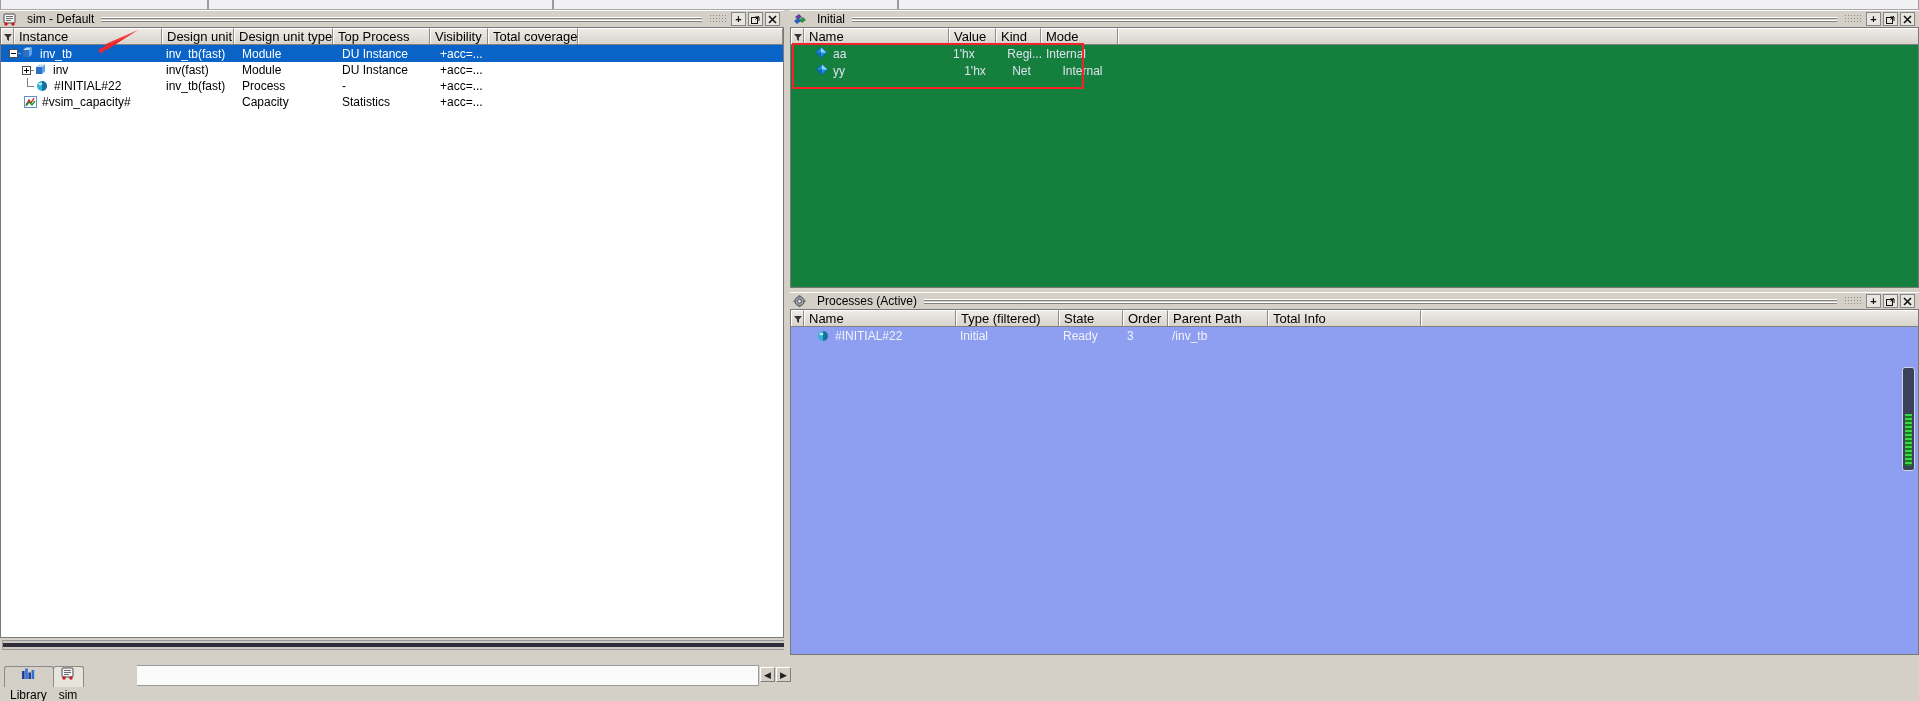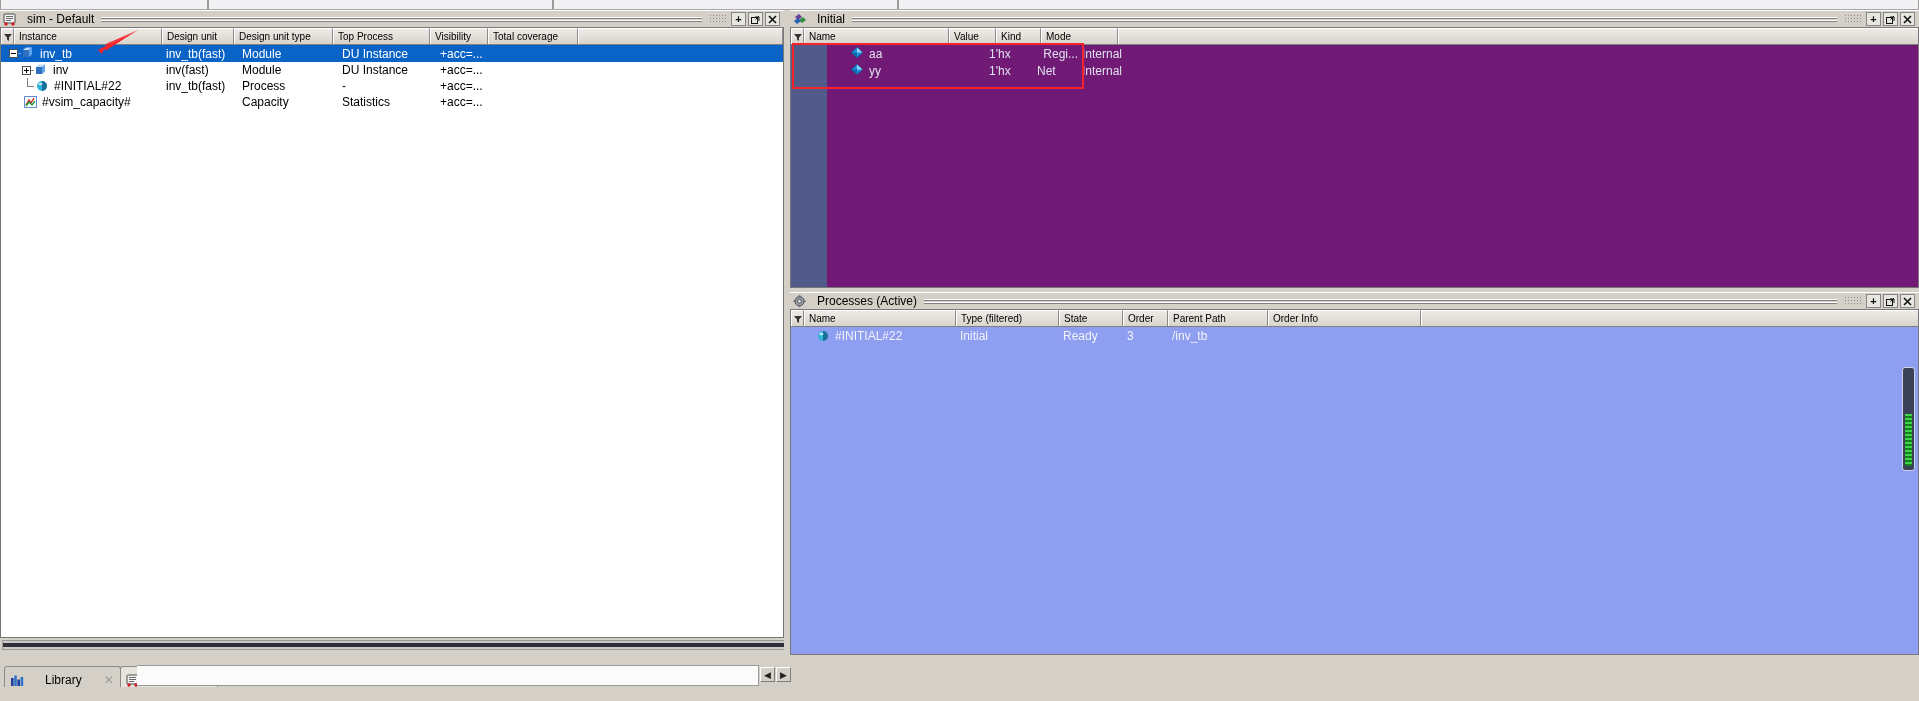--- a/index.html
+++ b/index.html
@@ -59,21 +59,21 @@
 
   
   .grid-wrap {
     position: absolute; left: 0; right: 0;
     border: 1px solid #787878; background: #fff; overflow: hidden;
   }
   .hdr { display: flex; height: 17px; background: #d4d0c8;
          border-bottom: 1px solid #808080; }
   .hdr .cell {
     position: relative; height: 16px; line-height: 16px;
-    padding-left: 4px; font-size: 10px; color: #000;
+    padding-left: 4px; font-size: 13px; color: #000;
     background: linear-gradient(#eeebe6, #d8d4cc);
     border-right: 1px solid #8a8a8a;
     border-top: 1px solid #fff; border-left: 1px solid #fff;
     white-space: nowrap; overflow: hidden;
   }
   .hdr .filtercol {
     width: 13px; padding: 0; display: flex; align-items: center;
     justify-content: center;
   }
   .row { display: flex; height: 16px; align-items: center; font-size: 12px; }
@@ -99,39 +99,39 @@
   }
   .elbow { width: 13px; height: 16px; position: relative; flex: none; }
   .elbow::before { content:""; position:absolute; left:5px; top:0; width:1px;
                    height:8px; background:#808080; }
   .elbow::after  { content:""; position:absolute; left:5px; top:8px; width:7px;
                    height:1px; background:#808080; }
 
   .ico { width: 15px; height: 13px; flex: none; margin: 0 3px 0 1px; }
 
   
-  .obj-body { background: #701a75; margin-left: 36px; }
+  .obj-body { background: #15803d; }
   .obj-row { color: #dfe1ef; }
   .proc-body { background: #8e9ef0; }
   .proc-row.sel { background: #8e9ef0; color: #f2f3fb; }
 
   .redbox {
     position: absolute; border: 2px solid #f6242a; pointer-events: none;
   }
 
   
   .tabbar {
     position: absolute; display: flex; align-items: flex-end; height: 22px;
   }
   .tab {
-    display: flex; align-items: flex-end; gap: 20px; height: 21px;
+    display: flex; align-items: center; gap: 8px; height: 21px;
     padding: 0 6px 0 5px; background: #d4d0c8;
     border: 1px solid #8a8a8a; border-bottom: none;
     border-radius: 3px 3px 0 0; font-size: 12px; color: #000;
-    margin-right: -1px; cursor: pointer;
+    margin-right: -1px; cursor: pointer; flex-direction: column;
   }
   .tab.active { background: #e7e4de; }
   .tab .x { color: #9a9a9a; font-size: 12px; margin-left: 2px; }
 
   .arrowbtns { display: flex; gap: 1px; }
   .arrowbtn {
     width: 15px; height: 15px; background: #d4d0c8;
     border: 1px solid #808080; border-top-color: #fff; border-left-color: #fff;
     display: flex; align-items: center; justify-content: center;
     font-size: 9px; color: #222; cursor: pointer;
@@ -402,21 +402,21 @@
                 <path d="M0.5 5.5 L6 5.5 L6 10.5 Z" fill="#0e6aae"></path>
               </svg>
             </span>
             <span>aa</span>
           </div>
           <div class="c" style="width:48px;">1'hx</div>
           <div class="c" style="width:45px;text-align:right;">Regi...</div>
           <div class="c" style="width:77px;">Internal</div>
         </div>
 
-        <div class="row obj-row" style="height:17px;">
+        <div class="row obj-row" style="height:17px;text-align:center;">
           <div class="c" style="width:158px; display:flex; align-items:center;">
             <span style="width:19px;"></span>
             <span class="ico">
               <svg width="14" height="12" viewBox="0 0 14 12">
                 <path d="M6 0.5 L11.5 5.5 L6 10.5 L0.5 5.5 Z" fill="#1f90e0" stroke="#0c5d98"></path>
                 <path d="M6 0.5 L11.5 5.5 L6 5.5 Z" fill="#8fd7fb"></path>
                 <path d="M0.5 5.5 L6 5.5 L6 10.5 Z" fill="#0e6aae"></path>
               </svg>
             </span>
             <span>yy</span>
@@ -472,21 +472,21 @@
         <div class="cell filtercol">
           <svg width="8" height="8" viewBox="0 0 8 8">
               <path d="M0 1 L8 1 L5 4.5 L5 8 L3 6.5 L3 4.5 Z" fill="#333"></path>
             </svg>
         </div>
         <div class="cell" style="width:152px;">Name</div>
         <div class="cell" style="width:103px;">Type (filtered)</div>
         <div class="cell" style="width:64px;">State</div>
         <div class="cell" style="width:45px;">Order</div>
         <div class="cell" style="width:100px;">Parent Path</div>
-        <div class="cell" style="width:153px;">Order Info</div>
+        <div class="cell" style="width:153px;">Total Info</div>
         <div class="cell" style="flex:1 1 auto;"></div>
       </div>
 
       <div class="proc-body" style="height:328px; position:relative;">
         <div class="row proc-row sel" style="height:18px;">
           <div class="c" style="width:165px; display:flex; align-items:center;">
             <span style="width:21px;"></span>
             <span class="ico">
               <svg width="14" height="12" viewBox="0 0 14 12">
                 <circle cx="6" cy="6" r="5" fill="#2fb3d8"></circle>

